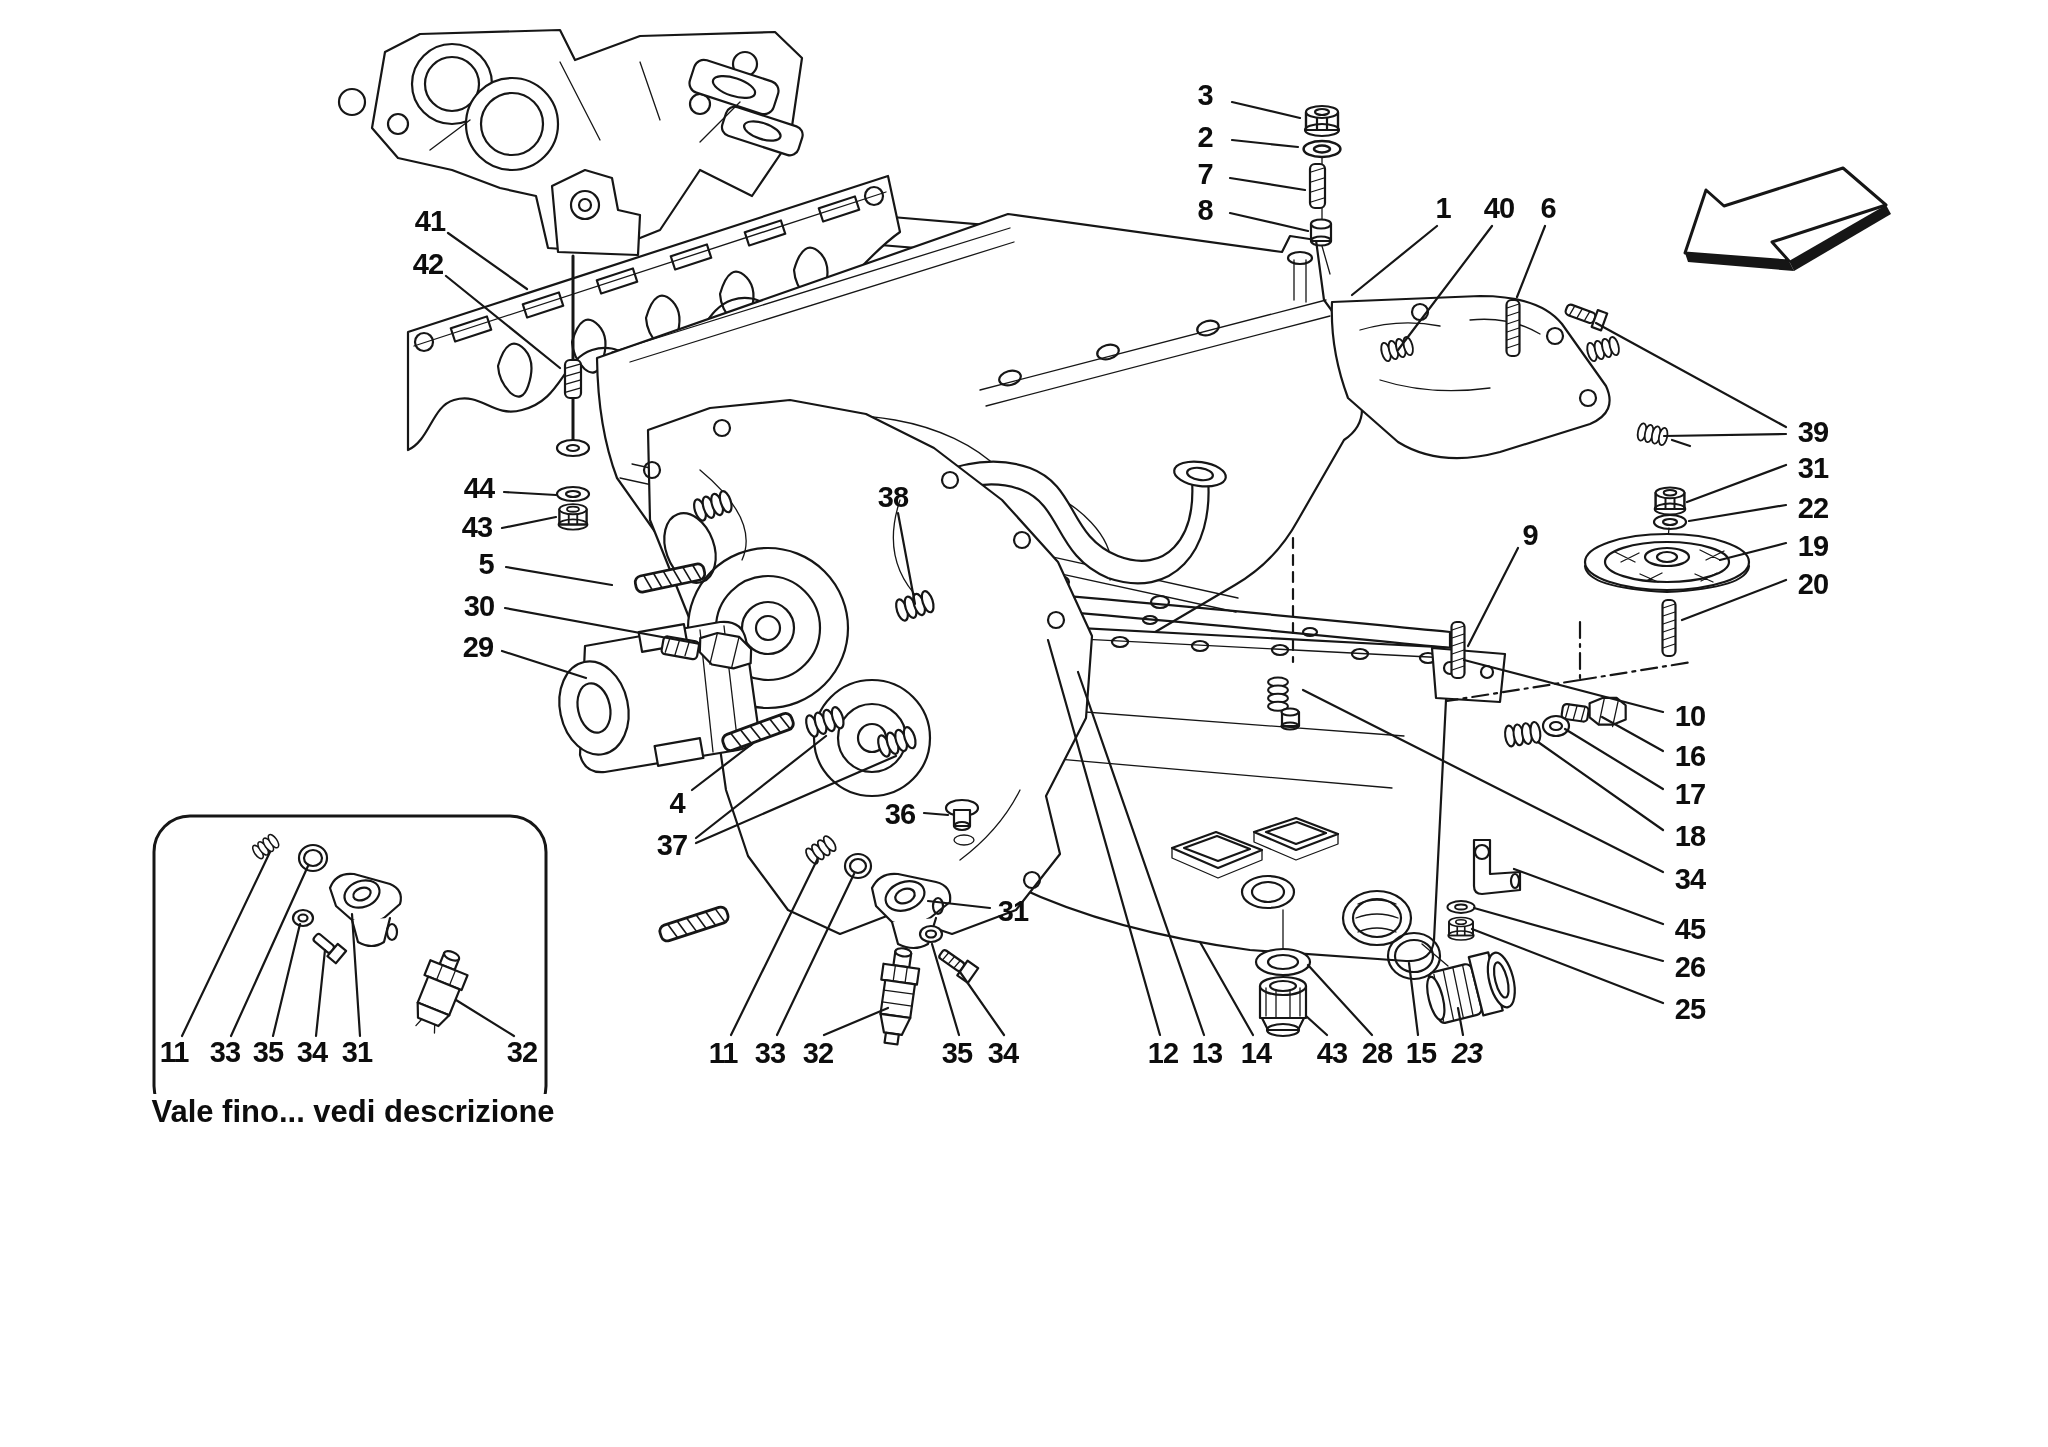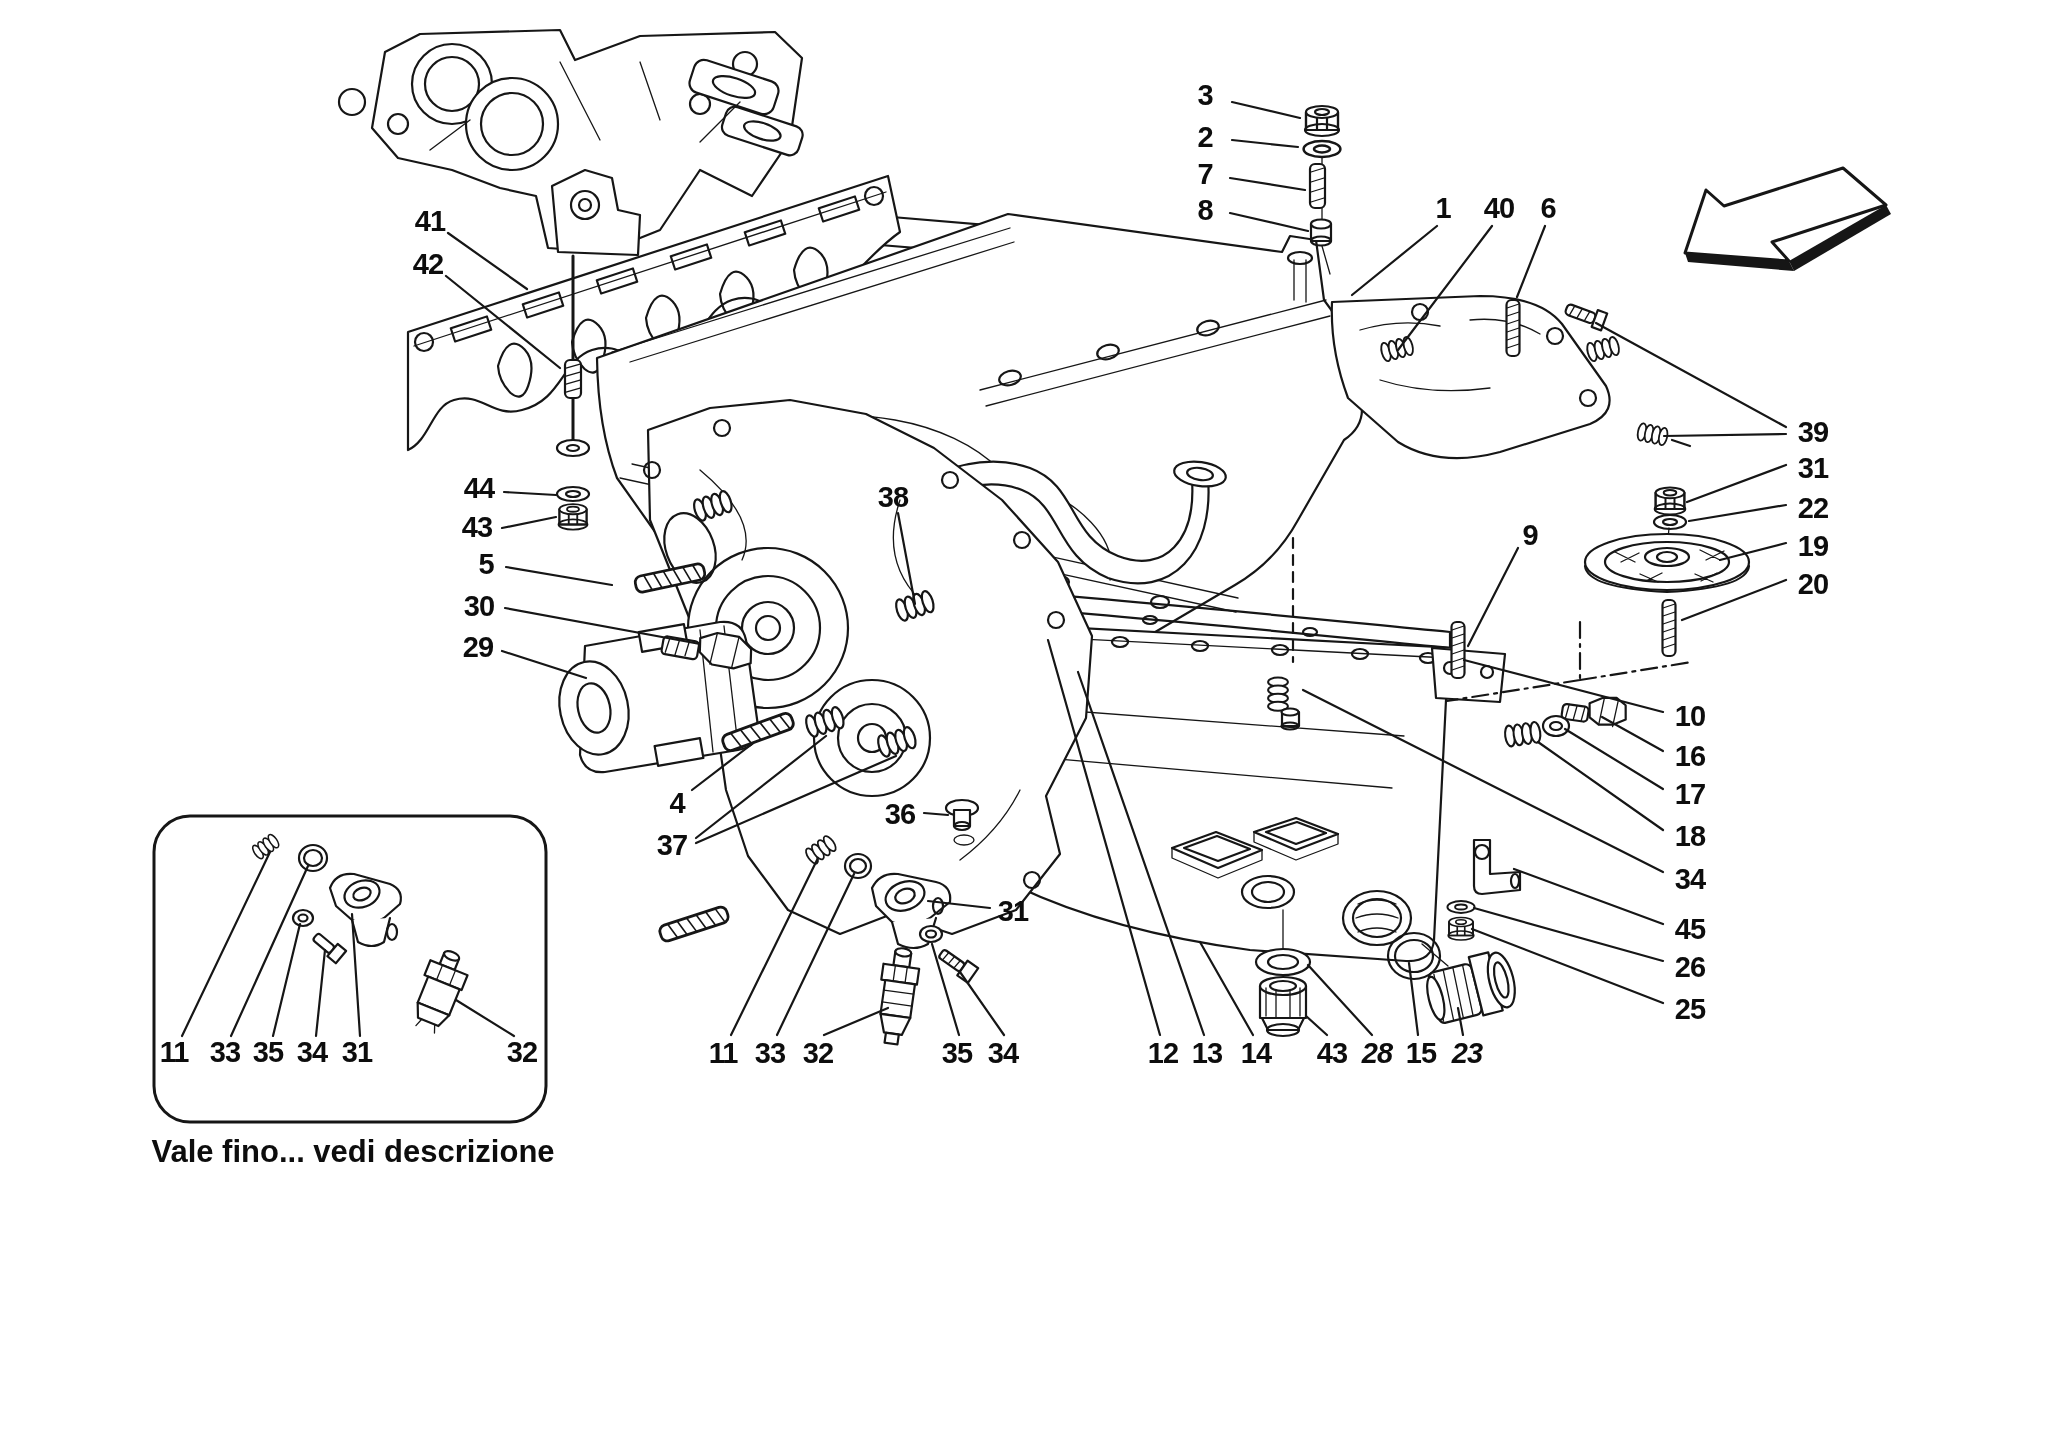--- a/index.html
+++ b/index.html
@@ -503,31 +503,31 @@
       <div class="callout" style="left: 1690px; top: 1009px;">25</div>
       <div class="callout" style="left: 1813px; top: 432px;">39</div>
       <div class="callout" style="left: 1813px; top: 468px;">31</div>
       <div class="callout" style="left: 1813px; top: 508px;">22</div>
       <div class="callout" style="left: 1813px; top: 546px;">19</div>
       <div class="callout" style="left: 1813px; top: 584px;">20</div>
       <div class="callout" style="left: 1163px; top: 1053px;">12</div>
       <div class="callout" style="left: 1207px; top: 1053px;">13</div>
       <div class="callout" style="left: 1256px; top: 1053px;">14</div>
       <div class="callout" style="left: 1332px; top: 1053px;">43</div>
-      <div class="callout" style="left: 1377px; top: 1053px; font-style: italic;">28</div>
+      <div class="callout" style="left: 1377px; top: 1053px;">28</div>
       <div class="callout" style="left: 1421px; top: 1053px;">15</div>
       <div class="callout" style="left: 1467px; top: 1053px; font-style: italic;">23</div>
       <div class="callout" style="left: 723px; top: 1053px;">11</div>
       <div class="callout" style="left: 770px; top: 1053px;">33</div>
       <div class="callout" style="left: 818px; top: 1053px;">32</div>
       <div class="callout" style="left: 957px; top: 1053px;">35</div>
       <div class="callout" style="left: 1003px; top: 1053px;">34</div>
       <div class="callout" style="left: 174px; top: 1052px;">11</div>
       <div class="callout" style="left: 225px; top: 1052px;">33</div>
       <div class="callout" style="left: 268px; top: 1052px;">35</div>
       <div class="callout" style="left: 312px; top: 1052px;">34</div>
       <div class="callout" style="left: 357px; top: 1052px;">31</div>
       <div class="callout" style="left: 522px; top: 1052px;">32</div>
     </div>
 
-<div class="note-line" style="left:353px;top:1112px;margin-top:40px;">Vale fino... vedi descrizione</div>
+<div class="note-line" style="left:353px;top:1112px;">Vale fino... vedi descrizione</div>
 
 </div>
 
 </body></html>

